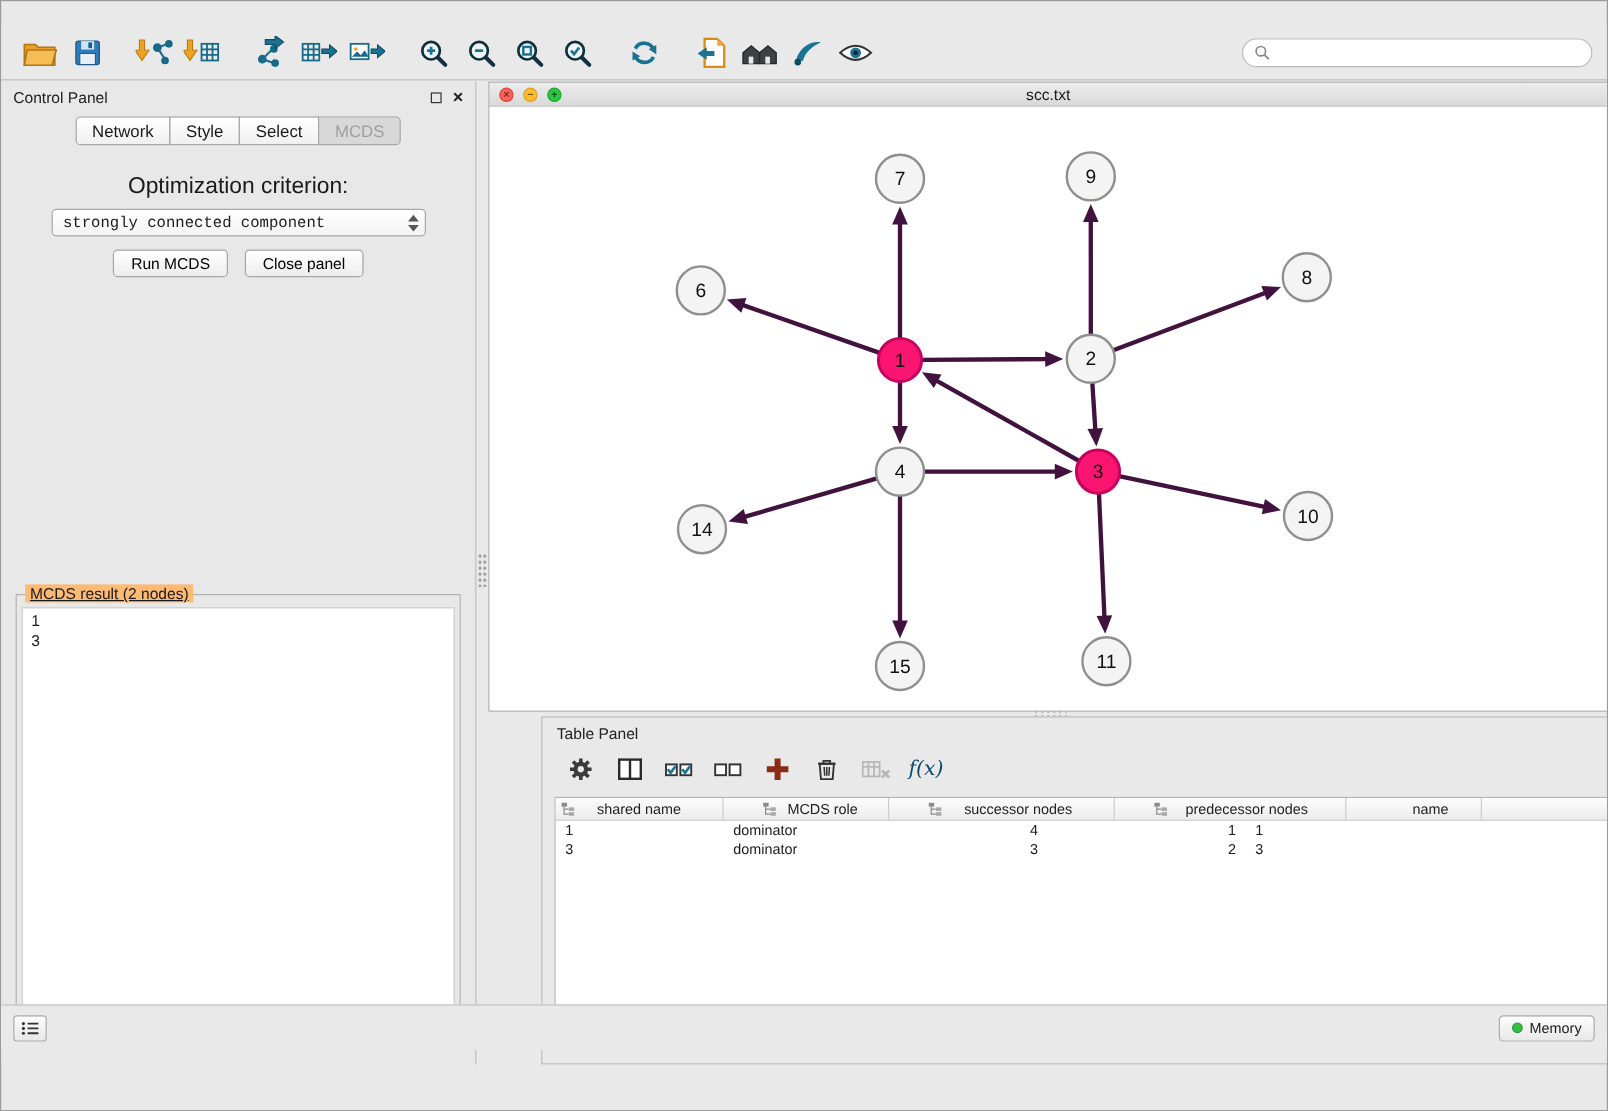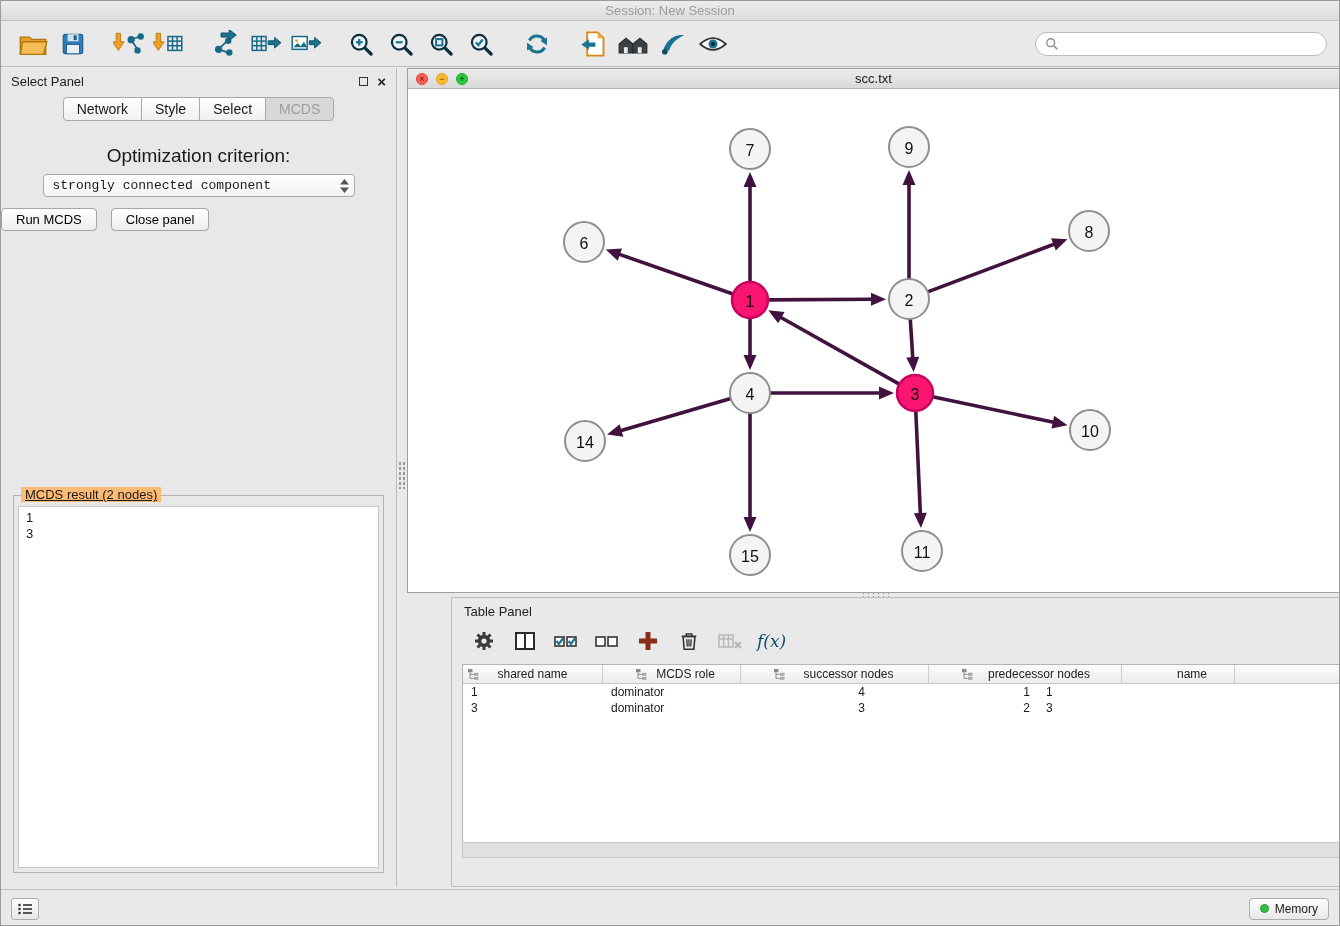--- a/index.html
+++ b/index.html
@@ -34,21 +34,21 @@
   .seg { border:1px solid #a9a9a9; background:linear-gradient(#ffffff,#f0f0f0);
     padding:3px 13px; font-size:14px; margin-left:-1px; color:#1a1a1a; }
   .seg:first-child { border-radius:4px 0 0 4px; margin-left:0; }
   .seg:last-child { border-radius:0 4px 4px 0; }
   .seg.active { background:#d8d8d8; color:#9e9e9e; }
 
   .opt-label { text-align:center; margin-top:24px; font-size:19px; }
   .dropdown { width:312px; height:23px; margin:7px auto 0 auto; border:1px solid #a9a9a9; border-radius:4px;
     background:linear-gradient(#ffffff,#f3f3f3); display:flex; align-items:center; padding:0 4px 0 9px; }
   .dropdown .dd-text { flex:1; font-size:13px;font-family:Liberation Mono, monospace; }
-  .btn-row { display:flex; justify-content:flex-start; gap:14px; margin-top:11px; }
+  .btn-row { display:flex; justify-content:center; gap:14px; margin-top:11px; }
   .btn { height:23px; padding:0 14px; border:1px solid #a6a6a6; border-radius:4px;
     background:linear-gradient(#ffffff,#ededed); font-size:13px; font-family:"Liberation Sans",sans-serif; }
 
   .result-box { position:absolute; left:12px; top:427px; width:371px; height:378px;
     border:1px solid #b3b3b3; }
   .result-legend { position:absolute; top:-9px; left:7px; background:#fdba74; padding:0 4px; font-size:13px;text-decoration:underline; }
   .result-area { position:absolute; left:4px; right:4px; top:10px; bottom:4px;
     background:#fff; border:1px solid #c7c7c7; padding:3px 7px; font-size:13px; line-height:16px; overflow:auto; }
 
   
@@ -85,36 +85,33 @@
     font-size:12px; color:#222; flex:none; }
   .th .th-icon { position:absolute; left:4px; top:3px; }
   .trow { display:flex; height:16px; align-items:center; font-size:12px; }
   .td { padding:0 8px; flex:none; white-space:nowrap; }
   .td.num { text-align:right; }
 
   .tp-tabs { position:absolute; left:0; bottom:4px; width:100%; display:flex; justify-content:center; }
   .tp-strip { position:absolute; left:10px; bottom:28px; width:917px; height:16px; background:#e0e0e0; border:1px solid #c6c6c6; }
 
   
-  .statusbar { position:absolute; left:0; top:888px; width:100%; height:38px;
+  .statusbar { position:absolute; left:0; top:836px; width:100%; height:38px;
     background:#e9e9e9; border-top:1px solid #c2c2c2; display:flex; align-items:center; padding:0 10px; }
   .sb-btn { width:28px; height:22px; border:1px solid #adadad; border-radius:3px;
     background:linear-gradient(#fdfdfd,#e8e8e8); display:flex; align-items:center; justify-content:center; }
   .memory-btn { margin-left:auto; height:22px; border:1px solid #adadad; border-radius:4px;
     background:linear-gradient(#fdfdfd,#e8e8e8); display:flex; align-items:center; gap:6px; padding:0 10px; font-size:12px; }
   .green-dot { width:9px; height:9px; border-radius:50%; background:#35c045; border:1px solid #27963a; }
 </style>
 </head>
 <body>
 
 <div class="window">
 
-  <div class="titlebar">
-    <span>Session: New Session</span>
-  </div>
 
   <div class="toolbar">
     <div class="tbtn">
       <svg width="30" height="26" viewBox="0 0 26 22">
           <path d="M2 5 h8 l2 2 h12 v13 h-22 z" fill="#e8a02a" stroke="#b27712" stroke-width="1.2"></path>
           <path d="M4 9 h21 l-3 11 h-20 z" fill="#f5bd55" stroke="#b27712" stroke-width="1.2"></path>
         </svg>
     </div>
     <div class="tbtn">
       <svg width="26" height="26" viewBox="0 0 24 24">
@@ -254,21 +251,21 @@
       <svg width="14" height="14" viewBox="0 0 16 16">
           <circle cx="6.5" cy="6.5" r="4.5" fill="none" stroke="#8a8a8a" stroke-width="1.6"></circle>
           <line x1="10" y1="10" x2="14" y2="14" stroke="#8a8a8a" stroke-width="1.8"></line>
         </svg>
       <input type="text" placeholder="" style="">
     </div>
   </div>
 
   <div class="control-panel">
     <div class="panel-header">
-      <span class="panel-title">Select Panel</span>
+      <span class="panel-title">Control Panel</span>
       <span class="win-ctl">
         <span class="float-box"></span>
         <span class="close-x">×</span>
       </span>
     </div>
     <div class="seg-tabs">
       <div class="seg">Network</div>
       <div class="seg">Style</div>
       <div class="seg">Select</div>
       <div class="seg active">MCDS</div>

